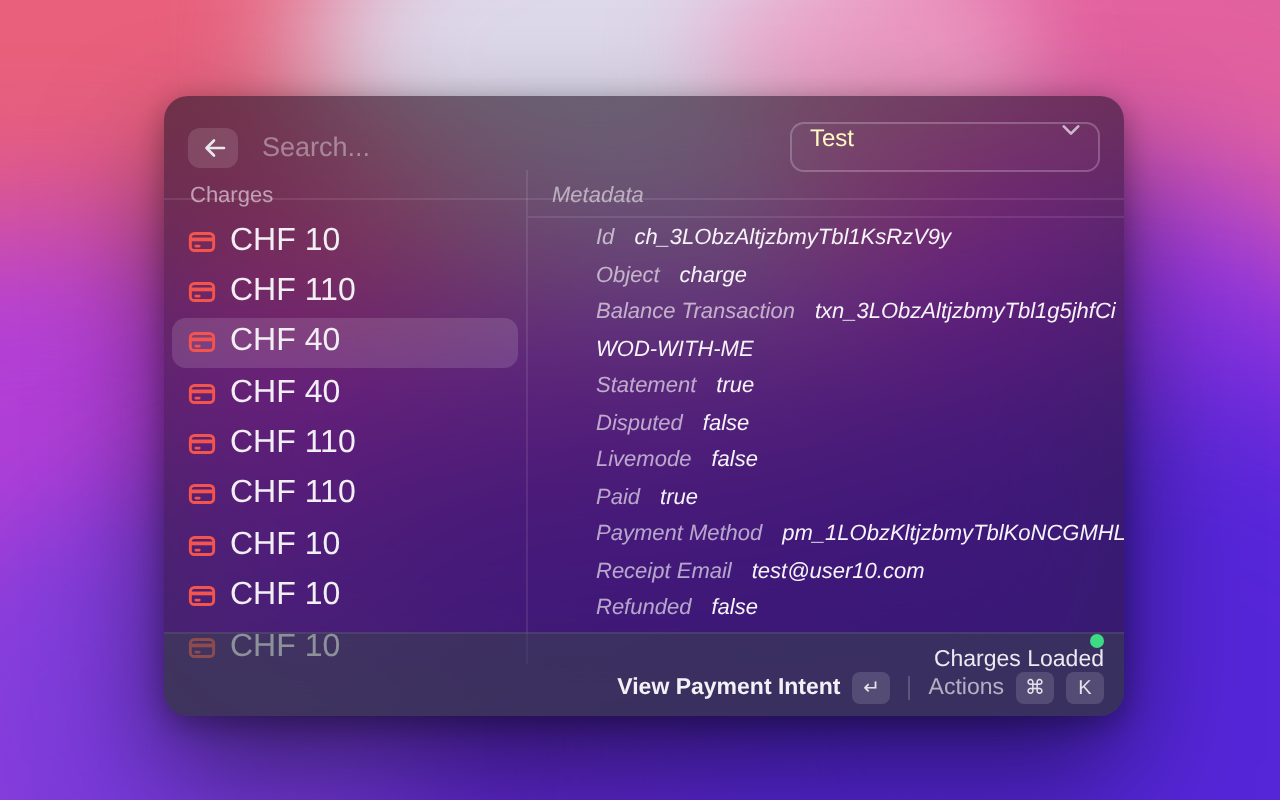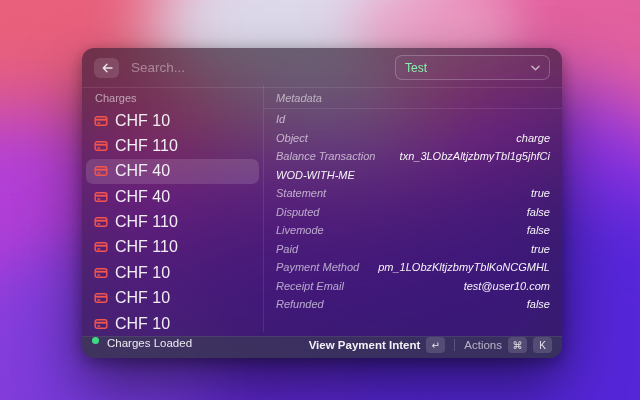--- a/index.html
+++ b/index.html
@@ -21,52 +21,52 @@
   .b-blue  {right:-140px;bottom:-140px;width:440px;height:360px;background:#5526d8;filter:blur(42px);}
   .b-prt   {right:-70px;top:90px;width:280px;height:270px;background:#9636e0;filter:blur(36px);}
   .b-band  {left:-60px;bottom:-60px;width:280px;height:210px;background:#7b3fdd;filter:blur(30px);opacity:.75;}
 
   
   .window{position:absolute;left:82px;top:48px;width:480px;height:310px;border-radius:12px;
     background:rgba(34,24,38,0.62);
     -webkit-backdrop-filter:blur(40px) saturate(160%);backdrop-filter:blur(40px) saturate(160%);
     box-shadow:0 28px 60px rgba(0,0,0,.5),0 4px 16px rgba(0,0,0,.35);
     overflow:hidden;}
-  .topbar{height:40px;display:flex;align-items:center;padding:0 12px;
+  .topbar{height:52px;display:flex;align-items:center;padding:0 12px;
     border-bottom:1px solid rgba(255,255,255,.09);box-sizing:border-box;}
   .back-btn{width:25px;height:20px;border-radius:6px;background:rgba(255,255,255,.12);
     display:flex;align-items:center;justify-content:center;flex:none;cursor:default;}
   .search-input{flex:1;margin-left:10px;background:transparent;border:none;outline:none;
     color:#ece9ee;font-size:13.5px;font-family:inherit;}
   .search-input::placeholder{color:rgba(255,255,255,.38);}
   .dropdown{margin-left:12px;width:155px;height:25px;flex:none;box-sizing:border-box;
-    border:1px solid rgba(255,255,255,.22);border-radius:7px;display:flex;align-items:center;
-    padding:0 9px;color:#86efac;font-size:12px;background:rgba(255,255,255,.02);}
+    border:1px solid rgba(255,255,255,.22);border-radius:7px;display:flex;align-items:flex-start;
+    padding:0 9px;color:#fef9c3;font-size:12px;background:rgba(255,255,255,.02);}
   .dropdown .chev{margin-left:auto;display:flex;}
 
   .content{position:absolute;top:37px;bottom:26px;left:0;right:0;display:flex;}
   .left-panel{width:182px;box-sizing:border-box;border-right:1px solid rgba(255,255,255,.09);
     padding:5px 4px 0;overflow:hidden;}
   .panel-header{font-size:11px;color:rgba(255,255,255,.55);padding:0 9px;height:16px;line-height:16px;margin-bottom:2px;}
   .charge-list{list-style:none;margin:0;padding:0;}
   .charge-list li{height:25px;margin-bottom:.4px;display:flex;align-items:center;gap:7px;
     padding:0 8px;border-radius:7px;color:#f2eff4;font-size:16px;}
   .charge-list li.selected{background:rgba(255,255,255,.13);}
   .charge-list .cicon{display:flex;flex:none;}
 
   .right-panel{flex:1;box-sizing:border-box;padding:5px 12px 0;overflow:hidden;font-style:italic;}
   .meta-divider{height:1px;background:rgba(255,255,255,.09);margin:2px -12px 0;}
   .meta-rows{margin-top:1px;}
-  .meta-row{height:18.5px;display:flex;align-items:center;justify-content:space-between;gap:10px;}
+  .meta-row{height:18.5px;display:flex;align-items:center;gap:10px;margin-left:22px;}
   .meta-key{font-size:11px;color:rgba(255,255,255,.62);white-space:nowrap;}
   .meta-val{font-size:11px;color:#f6f4f8;white-space:nowrap;}
 
-  .footer{position:absolute;left:0;right:0;bottom:0;height:22px;box-sizing:border-box;
+  .footer{position:absolute;left:0;right:0;bottom:0;height:42px;box-sizing:border-box;
     background:rgba(58,68,80,.55);border-top:1px solid rgba(255,255,255,.07);
-    display:flex;align-items:flex-start;padding:0 10px;}
+    display:flex;align-items:flex-end;padding:0 10px;flex-direction:column;}
   .status-dot{width:7px;height:7px;border-radius:50%;flex:none;}
   .status-text{font-size:11.5px;color:#eceaf0;margin-left:8px;}
   .footer-right{margin-left:auto;display:flex;align-items:center;}
   .action-primary{font-size:11.5px;font-weight:700;color:#f3f1f6;}
   .keycap{min-width:11px;height:16px;padding:0 4px;margin-left:6px;background:rgba(255,255,255,.14);
     border-radius:4px;color:rgba(255,255,255,.85);font-size:10px;display:flex;align-items:center;justify-content:center;}
   .vdiv{width:1px;height:12px;background:rgba(255,255,255,.18);margin:0 9px;}
   .action-secondary{font-size:11.5px;color:rgba(255,255,255,.62);}
 </style>
 </head>
@@ -208,20 +208,21 @@
     <span>CHF 10</span>
   </li>
 </ul>
     </div>
     <div class="right-panel">
       <div class="panel-header" style="padding:0;">Metadata</div>
       <div class="meta-divider"></div>
       <div class="meta-rows">
   <div class="meta-row">
     <span class="meta-key">Id</span>
+    <span class="meta-val">ch_3LObzAltjzbmyTbl1KsRzV9y</span>
   </div>
 
   <div class="meta-row">
     <span class="meta-key">Object</span>
     <span class="meta-val">charge</span>
   </div>
 
   <div class="meta-row">
     <span class="meta-key">Balance Transaction</span>
     <span class="meta-val">txn_3LObzAltjzbmyTbl1g5jhfCi</span>

